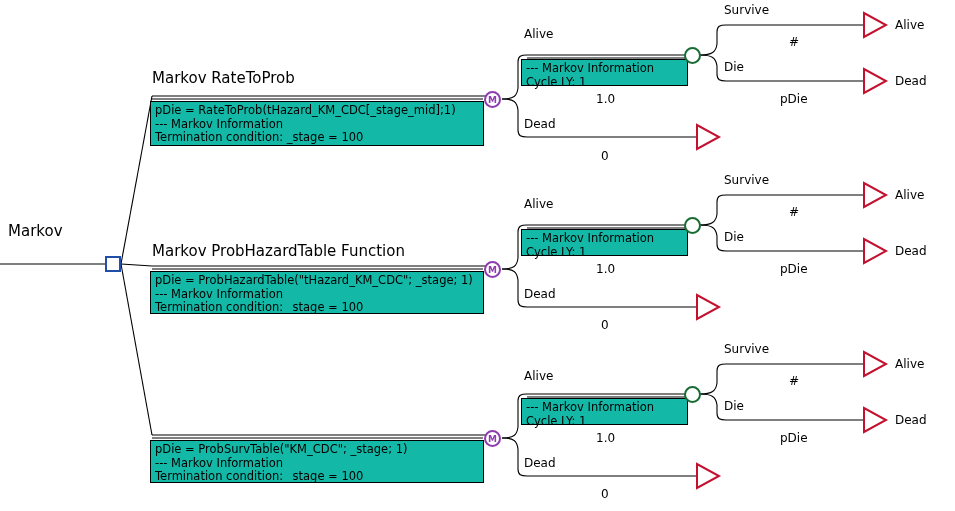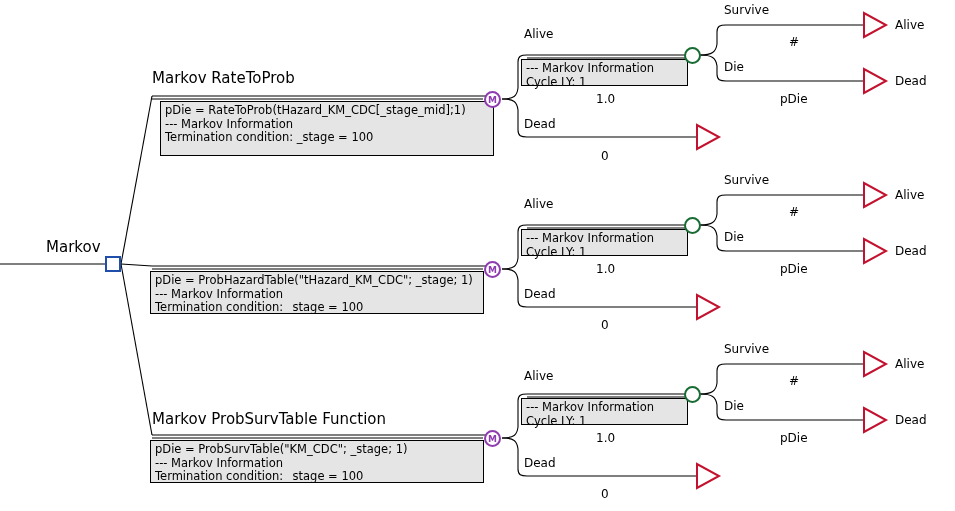--- a/index.html
+++ b/index.html
@@ -26,21 +26,21 @@
     color: #000000;
     white-space: nowrap;
     line-height: 1;
   }
   .lbl-title {
     font-size: 15px;
   }
   .infobox {
     position: absolute;
     border: 1px solid #000000;
-    background: #e5e5e5;
+    background: #14b8a6;
     box-sizing: border-box;
     padding: 2px 3px 2px 4px;
   }
   .infobox .line {
     font-size: 11.5px;
     color: #000000;
     white-space: nowrap;
     line-height: 13.5px;
     font-family: "DejaVu Sans", sans-serif;
   }
@@ -131,26 +131,26 @@
       <polygon points="864,183 864,207 886,195"></polygon>
       <polygon points="864,239 864,263 886,251"></polygon>
       <polygon points="697,295 697,319 719,307"></polygon>
 
       <polygon points="864,352 864,376 886,364"></polygon>
       <polygon points="864,408 864,432 886,420"></polygon>
       <polygon points="697,464 697,488 719,476"></polygon>
     </g>
   </svg>
 
-  <div class="lbl lbl-title" style="left:8px; top:240px;margin-left:38px;">Markov</div>
+  <div class="lbl lbl-title" style="left:8px; top:224px;">Markov</div>
   <div class="node-sq" style="left:105px; top:256px; width:16px; height:16px;"></div>
 
   <div class="lbl lbl-title" style="left:152px; top:71px;">Markov RateToProb</div>
 
-  <div class="infobox" style="left:160px; top:101px; width:334px; height:55px;">
+  <div class="infobox" style="left:150px; top:101px; width:334px; height:45px;">
     <div class="line">pDie = RateToProb(tHazard_KM_CDC[_stage_mid];1)</div>
     <div class="line">--- Markov Information</div>
     <div class="line">Termination condition: _stage = 100</div>
   </div>
 
   <div class="node-m" style="left:484px; top:91px; width:17px; height:17px; line-height:14px;">M</div>
 
   <div class="lbl" style="left:524px; top:28px;">Alive</div>
   <div class="infobox" style="left:521px; top:59px; width:167px; height:27px;">
     <div class="line">--- Markov Information</div>
@@ -164,20 +164,21 @@
   <div class="node-chance" style="left:684px; top:47px; width:17px; height:17px;"></div>
 
   <div class="lbl" style="left:724px; top:4px;">Survive</div>
   <div class="lbl" style="left:789px; top:36px;">#</div>
   <div class="lbl" style="left:895px; top:19px;">Alive</div>
 
   <div class="lbl" style="left:724px; top:61px;">Die</div>
   <div class="lbl" style="left:780px; top:93px;">pDie</div>
   <div class="lbl" style="left:895px; top:75px;">Dead</div>
 
+  <div class="lbl lbl-title" style="left:152px; top:244px;">Markov ProbHazardTable Function</div>
 
   <div class="infobox" style="left:150px; top:271px; width:334px; height:43px;">
     <div class="line">pDie = ProbHazardTable("tHazard_KM_CDC"; _stage; 1)</div>
     <div class="line">--- Markov Information</div>
     <div class="line">Termination condition: _stage = 100</div>
   </div>
 
   <div class="node-m" style="left:484px; top:261px; width:17px; height:17px; line-height:14px;">M</div>
 
   <div class="lbl" style="left:524px; top:198px;">Alive</div>
@@ -193,21 +194,20 @@
   <div class="node-chance" style="left:684px; top:217px; width:17px; height:17px;"></div>
 
   <div class="lbl" style="left:724px; top:174px;">Survive</div>
   <div class="lbl" style="left:789px; top:206px;">#</div>
   <div class="lbl" style="left:895px; top:189px;">Alive</div>
 
   <div class="lbl" style="left:724px; top:231px;">Die</div>
   <div class="lbl" style="left:780px; top:263px;">pDie</div>
   <div class="lbl" style="left:895px; top:245px;">Dead</div>
 
-  <div class="lbl lbl-title" style="left:152px; top:412px;">Markov ProbSurvTable Function</div>
 
   <div class="infobox" style="left:150px; top:440px; width:334px; height:43px;">
     <div class="line">pDie = ProbSurvTable("KM_CDC"; _stage; 1)</div>
     <div class="line">--- Markov Information</div>
     <div class="line">Termination condition: _stage = 100</div>
   </div>
 
   <div class="node-m" style="left:484px; top:430px; width:17px; height:17px; line-height:14px;">M</div>
 
   <div class="lbl" style="left:524px; top:370px;">Alive</div>

